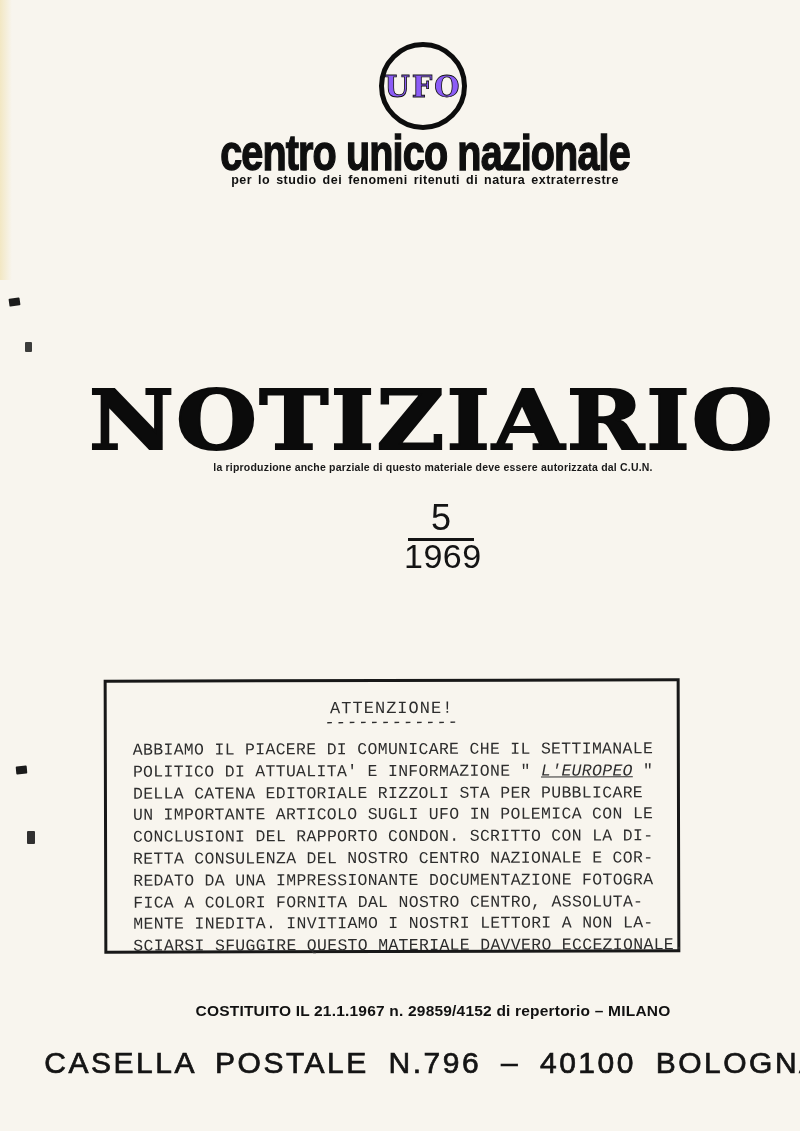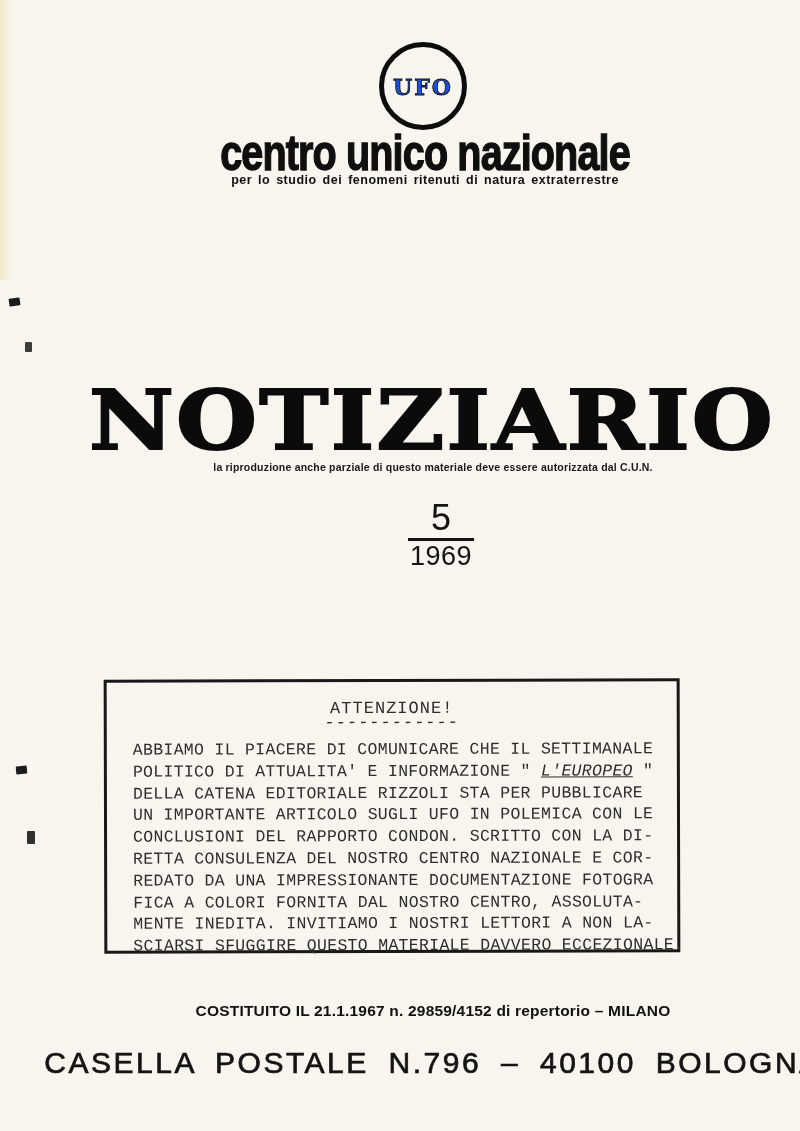--- a/index.html
+++ b/index.html
@@ -17,22 +17,22 @@
   .staple.s2{left:25px;top:342px;width:7px;height:10px;opacity:.85;}
   .staple.s3{left:16px;top:766px;width:11px;height:8px;transform:rotate(-5deg);}
   .staple.s4{left:27px;top:831px;width:8px;height:13px;opacity:.9;}
 
   .logo{
     position:absolute;left:379px;top:42px;width:88px;height:88px;
     border:5px solid #0d0d0d;border-radius:50%;
     display:flex;align-items:center;justify-content:center;box-sizing:border-box;
   }
   .logo-text{
-    font-family:"DejaVu Serif",serif;font-weight:bold;font-size:22px;
-    letter-spacing:2px;color:#1d4ed8;-webkit-text-stroke:0.8px #0d0d0d;
+    font-family:"DejaVu Serif",serif;font-weight:bold;font-size:29px;
+    letter-spacing:2px;color:#8b5cf6;-webkit-text-stroke:0.8px #0d0d0d;
     transform:translateY(1px);
   }
   .org-name{
     position:absolute;left:25px;top:124px;width:800px;text-align:center;
     font-weight:bold;font-size:45px;letter-spacing:-1px;color:#0f0f0f;
     -webkit-text-stroke:1.2px #0f0f0f;
     transform:scale(.88,1.12);transform-origin:center top;white-space:nowrap;
   }
   .org-tagline{
     position:absolute;left:25px;top:173px;width:800px;text-align:center;
@@ -45,21 +45,21 @@
     letter-spacing:2px;color:#0b0b0b;-webkit-text-stroke:2px #0b0b0b;
     transform:scale(1.12,1);transform-origin:center top;white-space:nowrap;
   }
   .copyright{
     position:absolute;left:33px;top:461px;width:800px;text-align:center;
     font-weight:bold;font-size:10.5px;letter-spacing:.2px;color:#191919;white-space:nowrap;
   }
   .issue{position:absolute;left:404px;top:499px;width:74px;text-align:center;color:#141414;}
   .issue-num{font-size:36px;line-height:37px;}
   .issue-rule{height:3px;background:#141414;margin:2px 4px 1px 4px;}
-  .issue-year{font-size:27px;line-height:28px;letter-spacing:.5px;}
+  .issue-year{font-size:34px;line-height:28px;letter-spacing:.5px;}
 
   .notice-box{
     position:absolute;left:104px;top:679px;width:576px;height:274px;
     border:3px solid #181818;box-sizing:border-box;
     transform:rotate(-.15deg);
     font-family:"Liberation Mono","DejaVu Sans Mono",monospace;color:#2d2d2d;
     padding-top:18px;
   }
   .notice-heading{text-align:center;font-size:17px;line-height:18px;letter-spacing:1px;}
   .notice-underline{text-align:center;font-size:17px;line-height:9px;letter-spacing:1px;}

